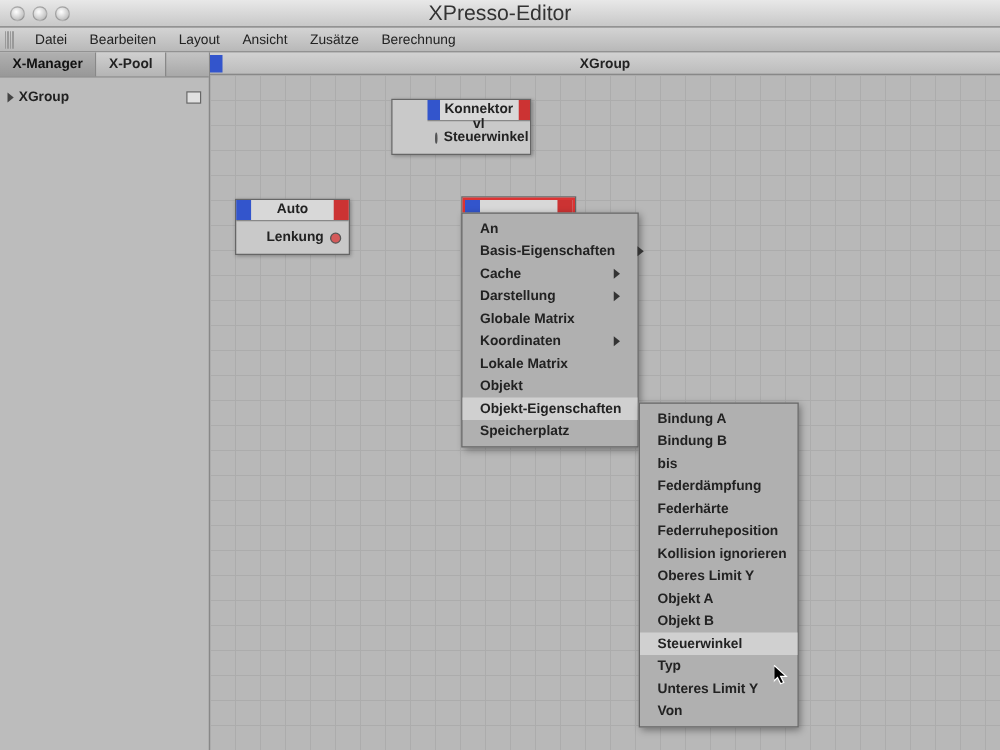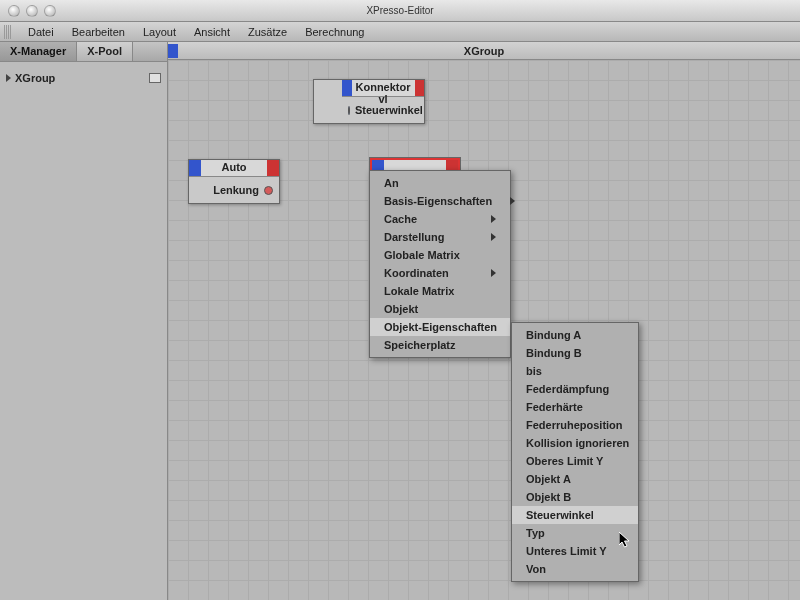--- a/index.html
+++ b/index.html
@@ -1,21 +1,21 @@
 <!DOCTYPE html>
 <html><head>
 <meta charset="utf-8">
 <style>
 * { margin: 0; padding: 0; box-sizing: border-box; font-family: "Lucida Grande", Arial, sans-serif; font-size: 11px; }
 body { background: #b0b0b0; width: 800px; height: 600px; overflow: hidden; position: relative; }
 
 .titlebar { height: 22px; background: linear-gradient(#e8e8e8, #c8c8c8); border-bottom: 1px solid #888; display: flex; align-items: center; padding: 0 8px; position: relative; }
 .traffic-lights { display: flex; gap: 6px; }
 .tl { width: 12px; height: 12px; border-radius: 50%; border: 1px solid rgba(0,0,0,0.2); background: radial-gradient(circle at 40% 35%, #fff, #ccc 60%, #aaa); }
-.window-title { position: absolute; left: 50%; transform: translateX(-50%); color: #333; font-size: 10px; }
+.window-title { position: absolute; left: 50%; transform: translateX(-50%); color: #333; font-size: 17px; }
 
 .menubar { height: 20px; background: linear-gradient(#d4d4d4, #b8b8b8); border-bottom: 1px solid #888; display: flex; align-items: center; padding: 0 4px; gap: 2px; }
 .menubar .grip { width: 8px; height: 14px; background: repeating-linear-gradient(90deg,#999 0,#999 1px,transparent 1px,transparent 2px); margin-right: 6px; }
 .menu-item { padding: 2px 8px; color: #222; cursor: default; }
 
 .content { display: flex; height: calc(600px - 42px); font-weight: bold; }
 
 .sidebar { width: 168px; background: #bcbcbc; border-right: 1px solid #888; }
 .side-tabs { height: 20px; background: linear-gradient(#c4c4c4,#a8a8a8); display: flex; border-bottom: 1px solid #888; }
 .side-tab { padding: 3px 10px; font-size: 11px; border-right: 1px solid #888; color: #222; background: linear-gradient(#d0d0d0,#b4b4b4); }

